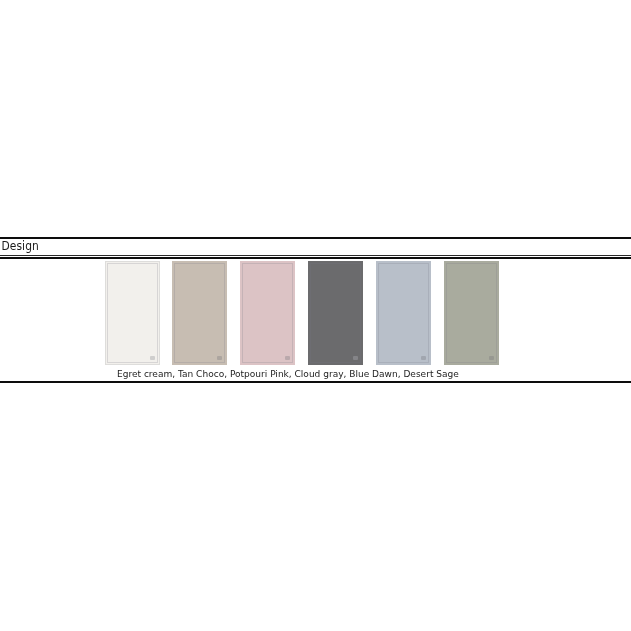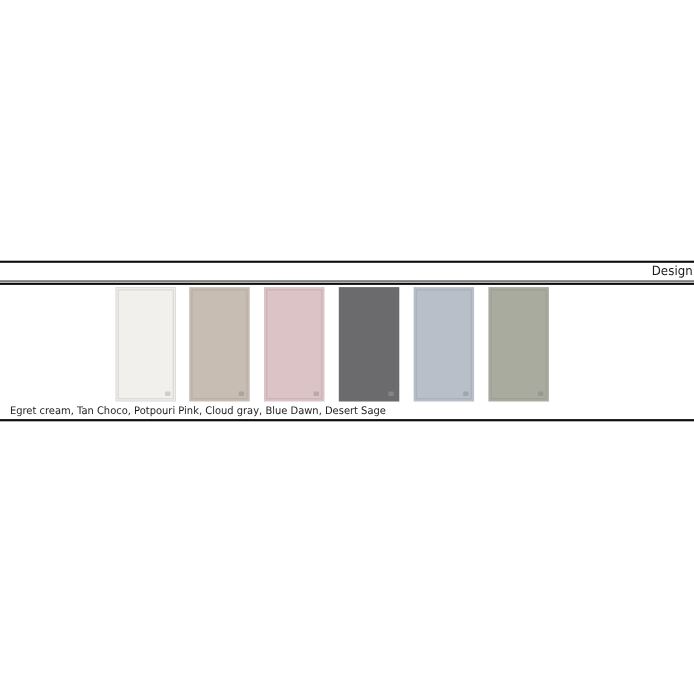--- a/index.html
+++ b/index.html
@@ -38,21 +38,21 @@
 
   
   .title-row {
     position: absolute;
     left: 0;
     top: 2px;
     width: 631px;
     height: 16px;
     display: flex;
     align-items: center;
-    justify-content: flex-end;
+    justify-content: flex-start;
     background: #ffffff;
   }
   .panel-title {
     font-family: "DejaVu Sans", sans-serif;
     font-size: 11.5px;
     font-weight: 400;
     color: #1a1a1a;
     letter-spacing: 0.1px;
     line-height: 1;
     transform: scaleX(0.93);
@@ -132,20 +132,21 @@
 
   
   .caption-row {
     position: absolute;
     left: 0;
     top: 130px;
     width: 575px;
     height: 14px;
     display: flex;
     align-items: center;
+    justify-content: center;
   }
   .caption-text {
     font-family: "DejaVu Sans", sans-serif;
     font-size: 9.5px;
     color: #1c1c1c;
     line-height: 1;
     white-space: nowrap;
     transform: scaleX(0.95);
   }
 

